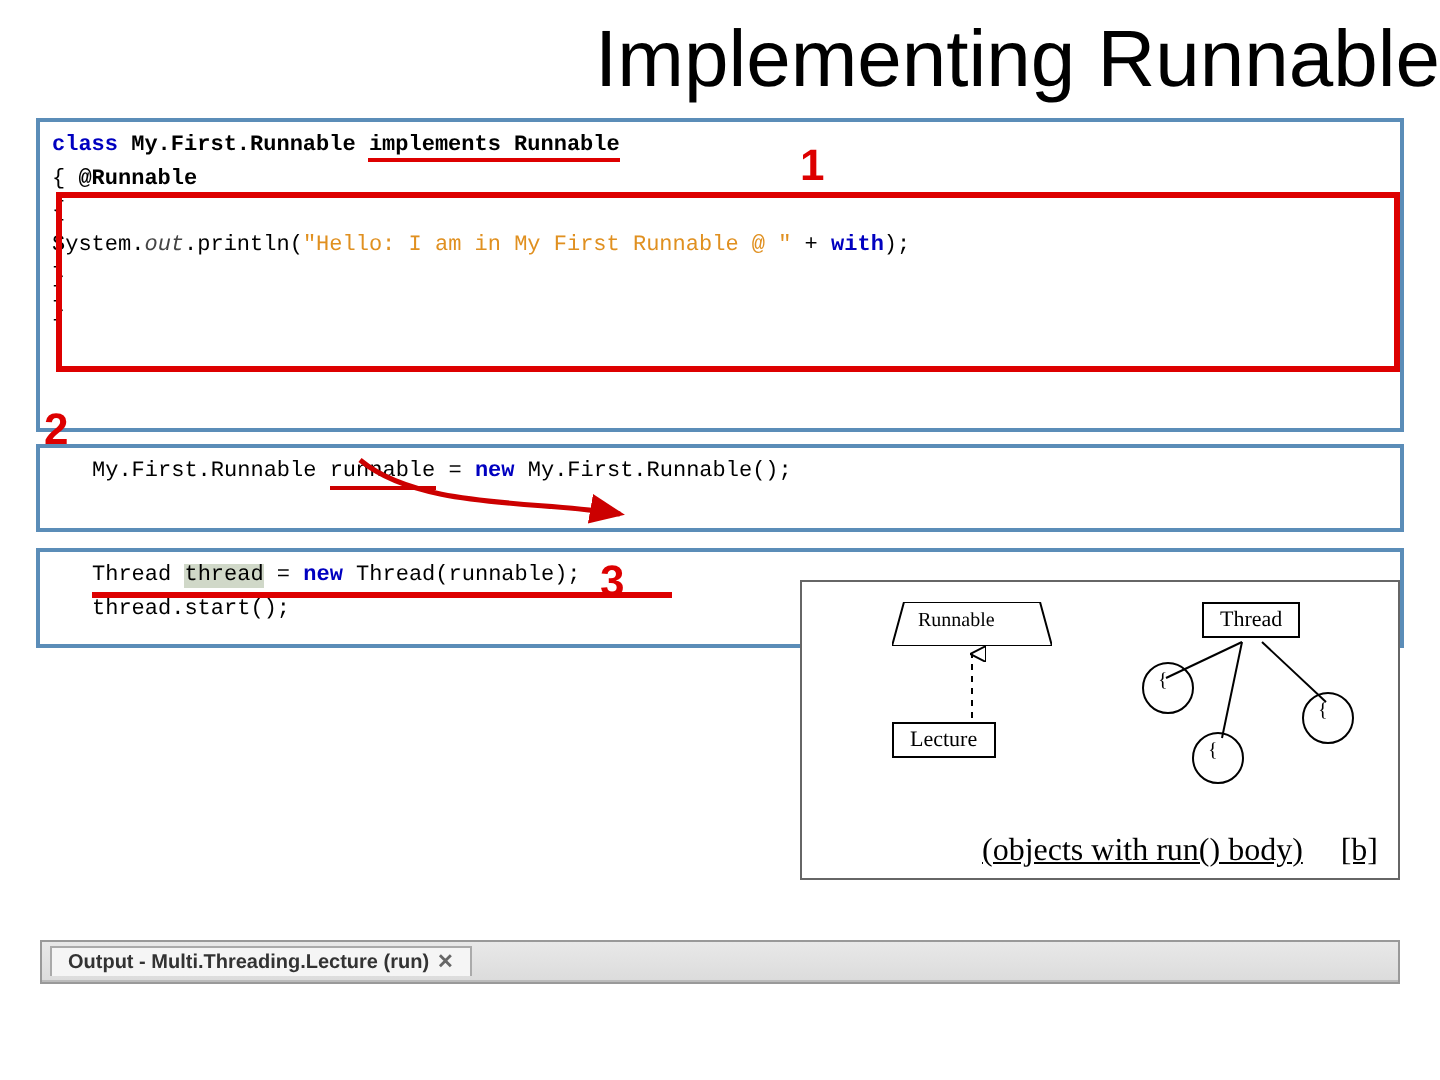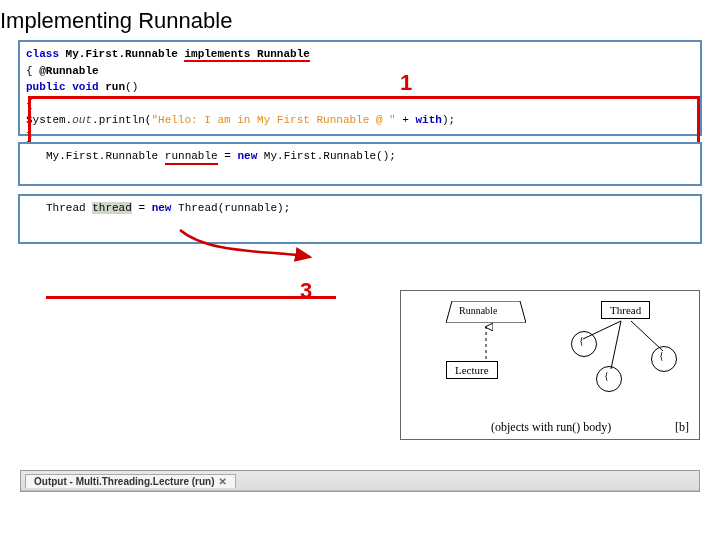--- a/index.html
+++ b/index.html
@@ -5,22 +5,22 @@
   * { box-sizing: border-box; margin: 0; padding: 0; }
   body {
     width: 720px;
     height: 540px;
     background: #fff;
     font-family: Arial, sans-serif;
     overflow: hidden;
     position: relative;
   }
   .title {
-    text-align: left;
-    font-size: 22px;
+    text-align: right;
+    font-size: 40px;
     font-weight: normal;
     margin-top: 8px;
     color: #000;
   }
   .code-box {
     margin: 6px 18px 4px 18px;
     border: 2px solid #5b8db8;
     background: #fff;
     font-family: 'Courier New', monospace;
     font-size: 11px;
@@ -75,21 +75,21 @@
     position:absolute; top:10px; left:45px;
     width: 80px; height:22px;
   }
   .trapezoid-border svg{ width:100%; height:100%; }
   .diagram .circ{
     position:absolute; width:26px; height:26px;
     border:1px solid #000; border-radius:50%;
     background:#fff;
   }
   .diagram .label{
-    position:absolute; font-size:12px;
+    position:absolute; font-size:16px;text-decoration:underline;
   }
 
   
   .output {
     position: absolute;
     left: 20px;
     bottom: 48px;
     right: 20px;
     border: 1px solid #999;
     background: #eee;
@@ -135,40 +135,40 @@
   .run-label{ color:#888; }
   .out-line{ color:#000; }
 
   .arrow-red { position:absolute; pointer-events:none; }
 </style>
 </head>
 <body>
 
 <h1 class="title">Implementing Runnable</h1>
 
-<div class="code-box" style="height:96px;">
+<div class="code-box" style="height:157px;">
   <div><span class="kw-blue">class </span><span class="kw-bold">My.First.Runnable</span><span> </span><span class="kw-bold underline-red">implements Runnable</span></div>
   <div><span>{ </span><span class="kw-bold">@Runnable</span></div>
-  <div><span class="kw-blue">  public void </span><span class="kw-bold">run</span><span>()</span></div>
   <div><span>  {</span></div>
   <div><span>    System.</span><span class="ital">out</span><span>.println(</span><span class="str">"Hello: I am in My First Runnable @ "</span><span> + </span><span class="kw-blue">with</span><span>);</span></div>
   <div><span>  }</span></div>
   <div><span>}</span></div>
 </div>
 
 <div class="red-frame" style="left:28px; top:96px; width:672px; height:90px;"></div>
 <div class="callout" style="left:400px; top:70px;">1</div>
 
 <div class="code-box" style="height:44px; padding-left: 26px;">
   <div><span>My.First.Runnable </span><span class="underline-red2">runnable</span><span> = </span><span class="kw-blue">new</span><span> My.First.Runnable();</span></div>
 </div>
 <div class="callout" style="left:22px; top:202px;">2</div>
 
 <div class="code-box" style="height:50px; padding-left:26px; margin-top:8px;">
   <div><span>Thread </span><span style="background:#d0d8c8;">thread</span><span> = </span><span class="kw-blue">new</span><span> Thread(runnable);</span></div>
+  <div><span>thread.start();</span></div>
 </div>
 <div class="hline-red" style="left:46px; top:296px; width:290px;"></div>
 <div class="callout" style="left:300px; top:278px;">3</div>
 
 <svg class="arrow-red" style="left:150px; top:225px; width:200px; height:40px;">
   <defs>
     <marker id="ah" markerWidth="8" markerHeight="8" refX="6" refY="3" orient="auto">
       <path d="M0,0 L7,3 L0,6 Z" fill="#c00"></path>
     </marker>
   </defs>

